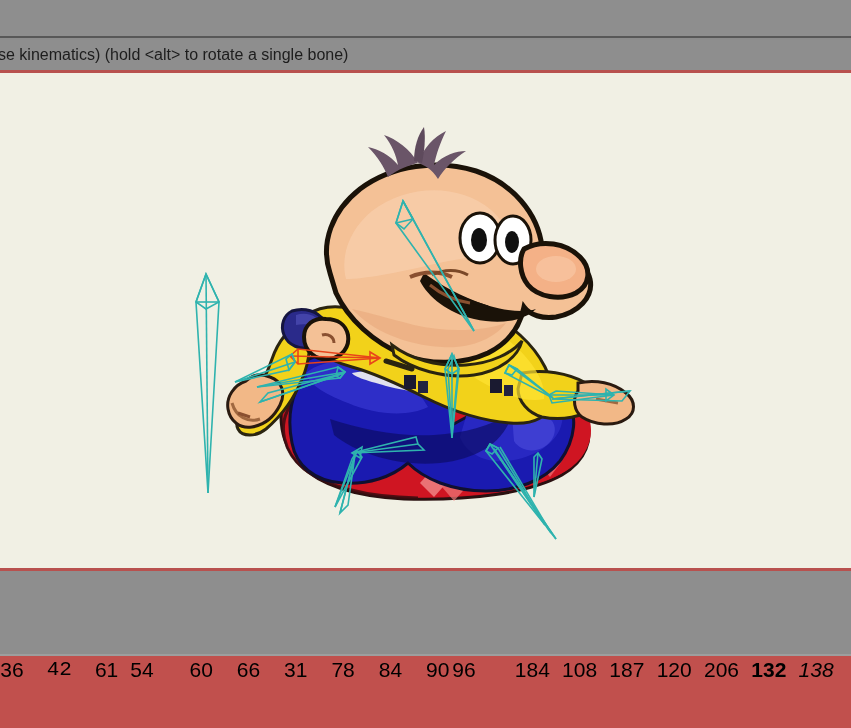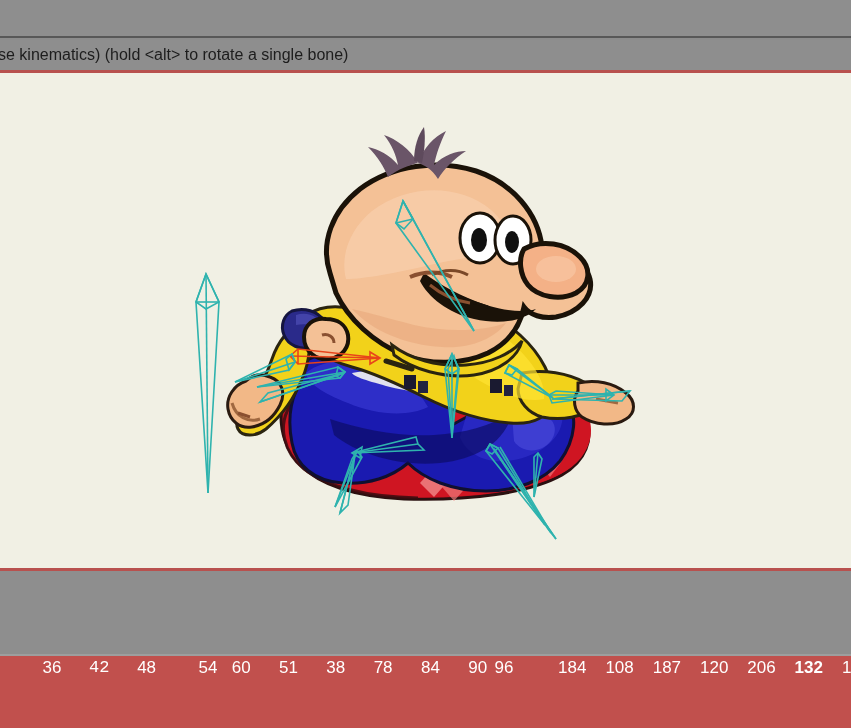--- a/index.html
+++ b/index.html
@@ -63,24 +63,23 @@
     position:absolute;left:0;top:654px;width:851px;height:74px;
     background:#c1504d;
     overflow:hidden;
   }
   .ruler-top-edge{
     position:absolute;left:0;top:0;width:851px;height:2px;
     background:#9e9e9e;
   }
   .tick{
     position:absolute;top:4px;
-    font-size:17px;color:#ffffff;
+    font-size:21px;color:#000000;
     transform:translateX(-50%);
     white-space:nowrap;
-    margin-left:40px;
   }
 </style>
 </head>
 <body>
 
 <div id="app">
 
   <div class="topbar-blank"></div>
 
   <div class="hintbar">
@@ -347,32 +346,32 @@
     
 
     
   </div>
 
   <div class="ruler">
     <div class="ruler-top-edge"></div>
     <div id="ruler-ticks">
         <div class="tick" style="left: 12px;">36</div>
         <div class="tick" style="left: 59.3px; font-family: Liberation Mono, monospace;">42</div>
-        <div class="tick" style="left: 106.6px;">48</div>
-        <div class="tick" style="left: 168px;">54</div>
+        <div class="tick" style="left: 106.6px;">61</div>
+        <div class="tick" style="left: 142px;">54</div>
         <div class="tick" style="left: 201.2px;">60</div>
-        <div class="tick" style="left: 248.5px;">51</div>
-        <div class="tick" style="left: 295.8px;">38</div>
+        <div class="tick" style="left: 248.5px;">66</div>
+        <div class="tick" style="left: 295.8px;">31</div>
         <div class="tick" style="left: 343.1px;">78</div>
         <div class="tick" style="left: 390.4px;">84</div>
         <div class="tick" style="left: 437.7px;">90</div>
         <div class="tick" style="left: 464px;">96</div>
         <div class="tick" style="left: 532.3px;">184</div>
         <div class="tick" style="left: 579.6px;">108</div>
         <div class="tick" style="left: 626.9px;">187</div>
         <div class="tick" style="left: 674.2px;">120</div>
         <div class="tick" style="left: 721.5px;">206</div>
         <div class="tick" style="left: 768.8px; font-weight: bold;">132</div>
-        <div class="tick" style="left: 816.1px;">138</div>
+        <div class="tick" style="left: 816.1px; font-style: italic;">138</div>
       </div>
   </div>
 
 </div>
 
 </body></html>

